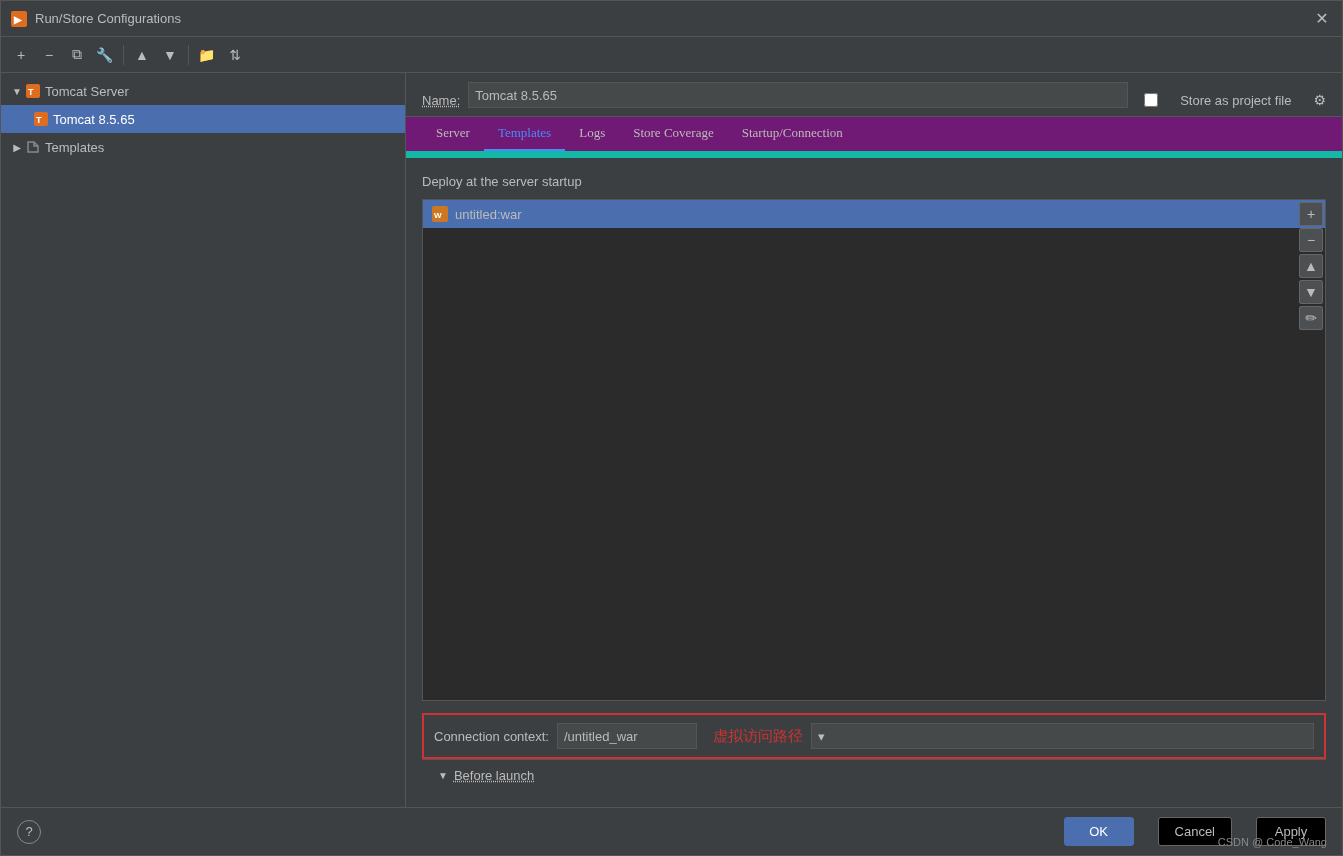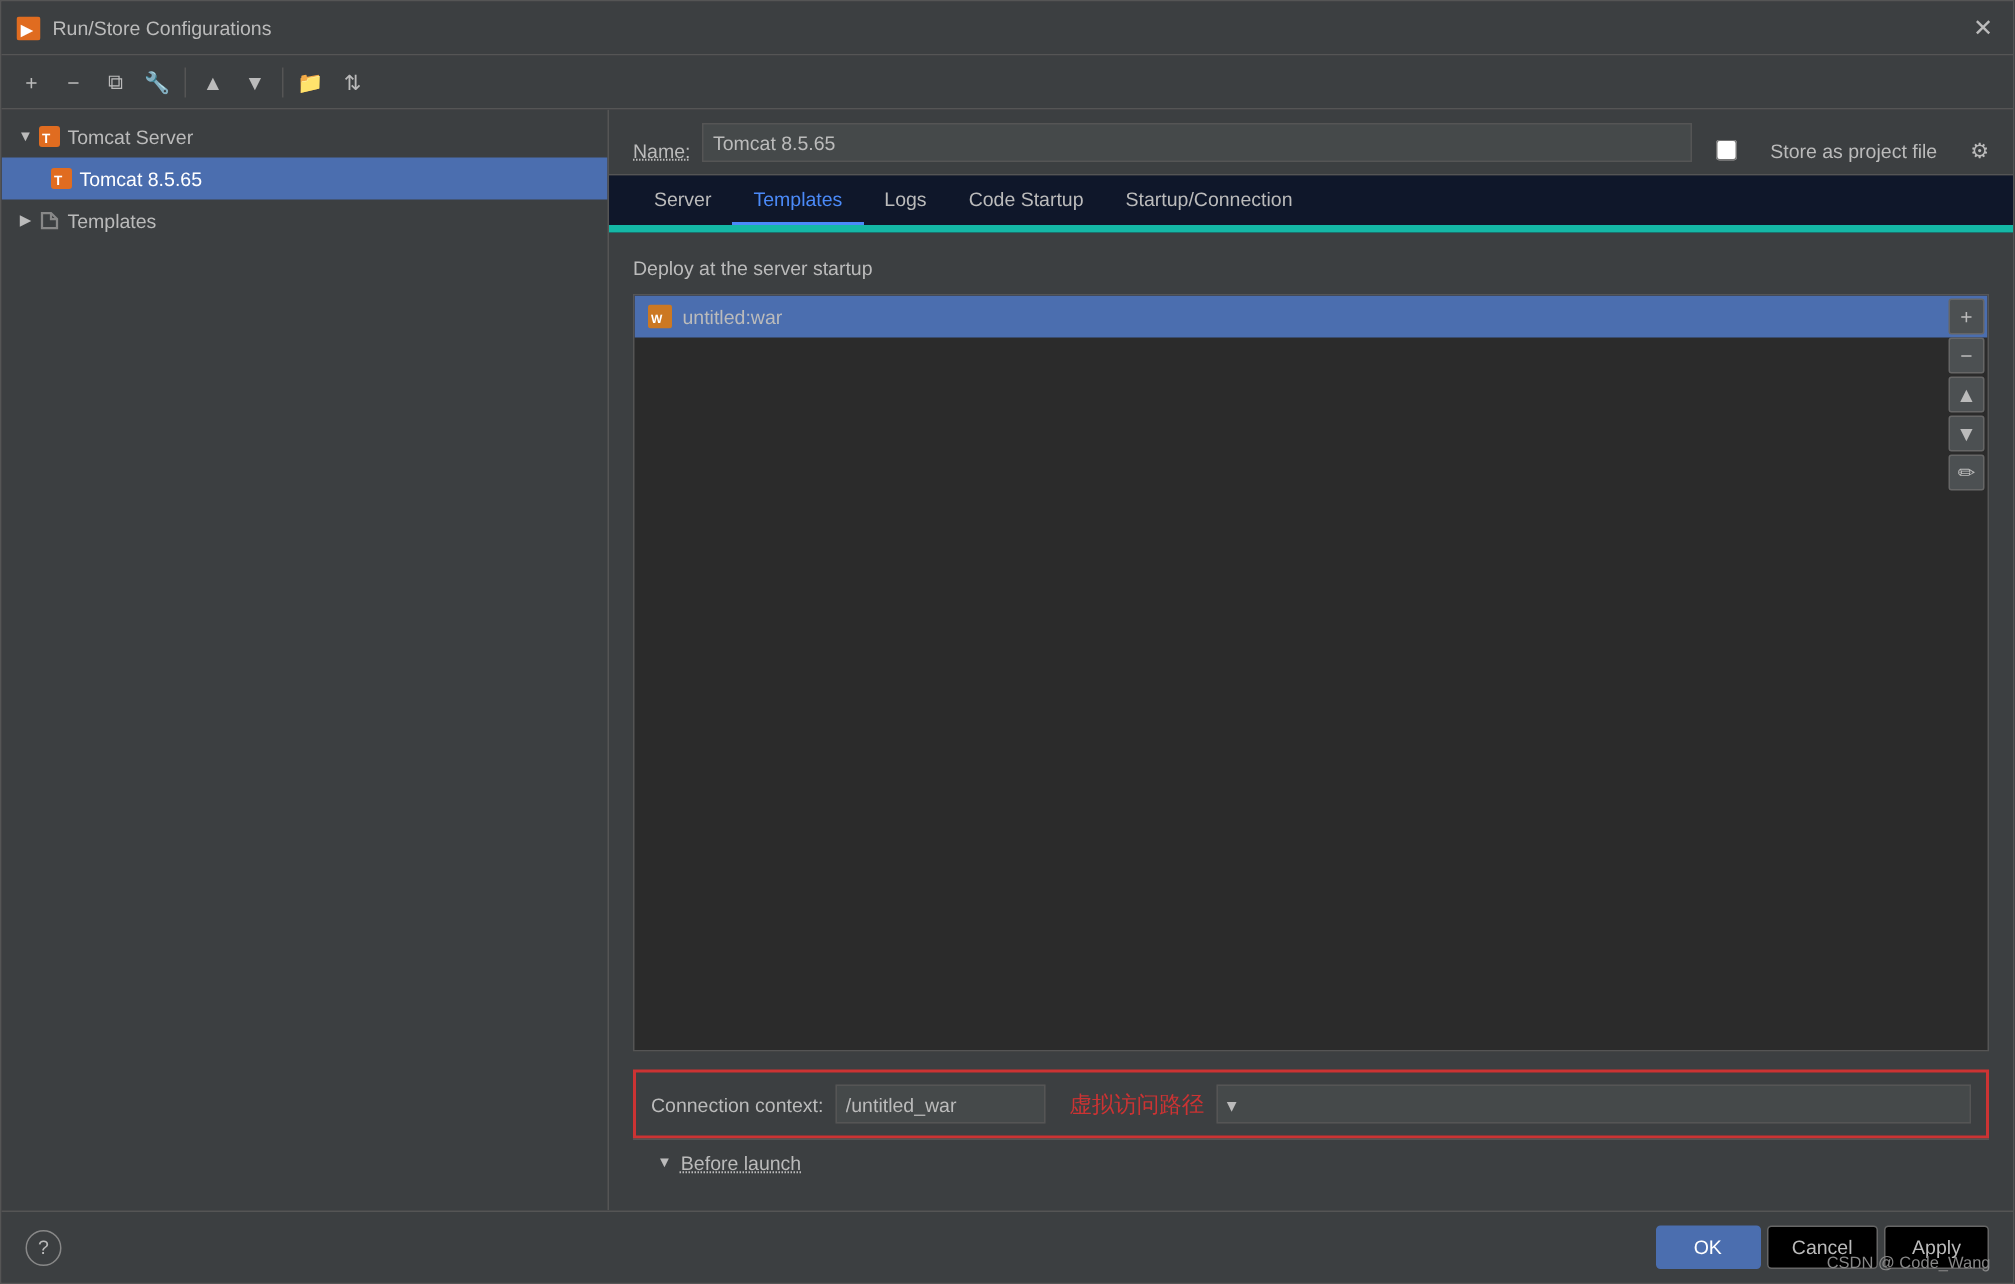--- a/index.html
+++ b/index.html
@@ -187,23 +187,24 @@
     }
 
     .gear-icon {
       color: #bbbbbb;
       font-size: 14px;
       cursor: pointer;
     }
 
     .tabs-row {
       display: flex;
-      border-bottom: 5px solid #14b8a6;
-      background: #0f172a;
+      border-bottom: 7px solid #14b8a6;
+      background: #701a75;
       padding: 0 16px;
+      font-family: Liberation Serif, serif;
     }
 
     .tab {
       padding: 8px 14px;
       cursor: pointer;
       color: #bbbbbb;
       font-size: 13px;
       border-bottom: 2px solid transparent;
     }
     .tab.active {
@@ -379,21 +380,21 @@
       align-items: center;
       justify-content: center;
       cursor: pointer;
       color: #bbbbbb;
       font-size: 13px;
       background: transparent;
     }
 
     .bottom-buttons {
       display: flex;
-      gap: 4px;
+      gap: 24px;
     }
 
     .dialog-btn {
       padding: 6px 16px;
       font-size: 13px;
       cursor: pointer;
       border-radius: 3px;
       border: 1px solid #666;
       background: #000000;
       color: #bbbbbb;
@@ -488,21 +489,21 @@
           <input type="checkbox" class="store-checkbox" style="">
           <span class="store-label">Store as project file</span>
           <span class="gear-icon">⚙</span>
         </div>
       </div>
 
       <div class="tabs-row">
         <div class="tab">Server</div>
         <div class="tab active">Templates</div>
         <div class="tab">Logs</div>
-        <div class="tab">Code Startup</div>
+        <div class="tab">Store Coverage</div>
         <div class="tab">Startup/Connection</div>
       </div>
 
       <div class="tab-content">
         <div class="deploy-section">
           <div class="deploy-label">Deploy at the server startup</div>
 
           <div class="deploy-list-container">
             <div class="deploy-list">
               <div class="deploy-item selected">

